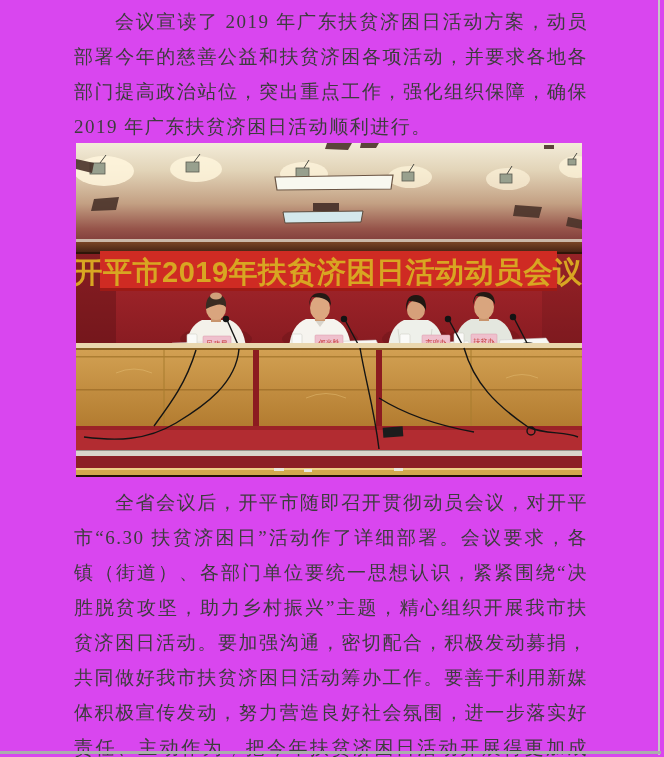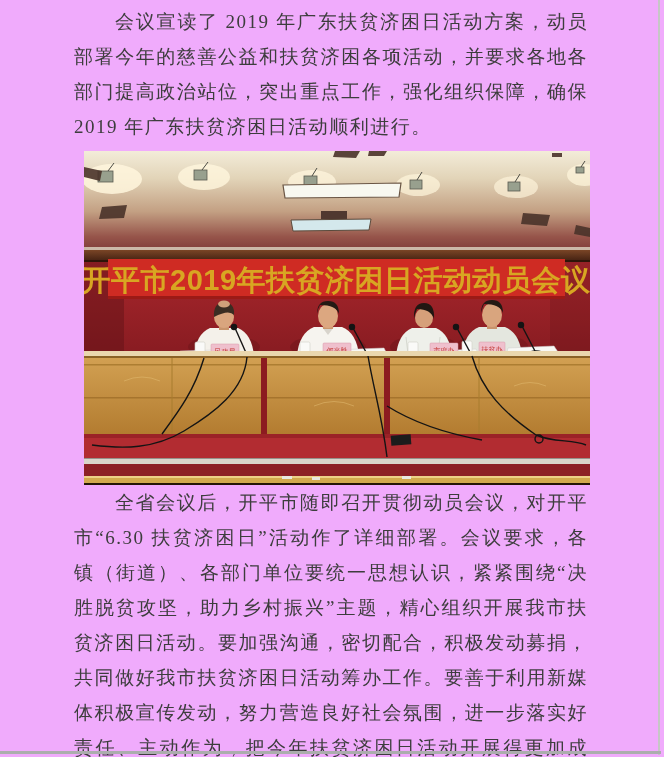--- a/index.html
+++ b/index.html
@@ -1,17 +1,17 @@
 <!DOCTYPE html>
 <html><head>
 <meta charset="utf-8">
 <style>
   html,body{margin:0;padding:0;background:#ffffff;}
   .doc{
-    position:relative;width:664px;height:757px;background:#f0abfc;overflow:hidden;
+    position:relative;width:664px;height:757px;background:#d946ef;overflow:hidden;
     font-family:"Liberation Serif","DejaVu Serif",serif;
   }
   .para{
     position:absolute;left:74px;width:514px;margin:0;
     font-size:19px;line-height:35px;color:#3d3d3d;
     text-align:justify;text-justify:inter-ideograph;
     letter-spacing:1.5px;text-indent:41px;
   }
   .para-top{top:4px;}
   .para-bottom{top:485px;}
@@ -22,21 +22,21 @@
   .banner-text{font-family:"Liberation Sans","DejaVu Sans",sans-serif;font-weight:bold;}
   .card-text{font-family:"Liberation Sans","DejaVu Sans",sans-serif;}
 </style>
 </head>
 <body>
 
 <main class="doc">
 
   <p class="para para-top">会议宣读了 2019 年广东扶贫济困日活动方案，动员部署今年的慈善公益和扶贫济困各项活动，并要求各地各部门提高政治站位，突出重点工作，强化组织保障，确保 2019 年广东扶贫济困日活动顺利进行。</p>
 
-  <figure class="photo" style="margin:8px">
+  <figure class="photo" style="margin:0">
     <svg width="506" height="334" viewBox="0 0 506 334" xmlns="http://www.w3.org/2000/svg">
       <defs>
         <linearGradient id="ceilGrad" x1="0" y1="0" x2="0" y2="1">
           <stop offset="0" stop-color="#f3ecd9"></stop>
           <stop offset="0.25" stop-color="#e2d4b8"></stop>
           <stop offset="0.55" stop-color="#c3a083"></stop>
           <stop offset="0.78" stop-color="#96544a"></stop>
           <stop offset="1" stop-color="#6e2a2e"></stop>
         </linearGradient>
         <linearGradient id="wallGrad" x1="0" y1="0" x2="0" y2="1">

